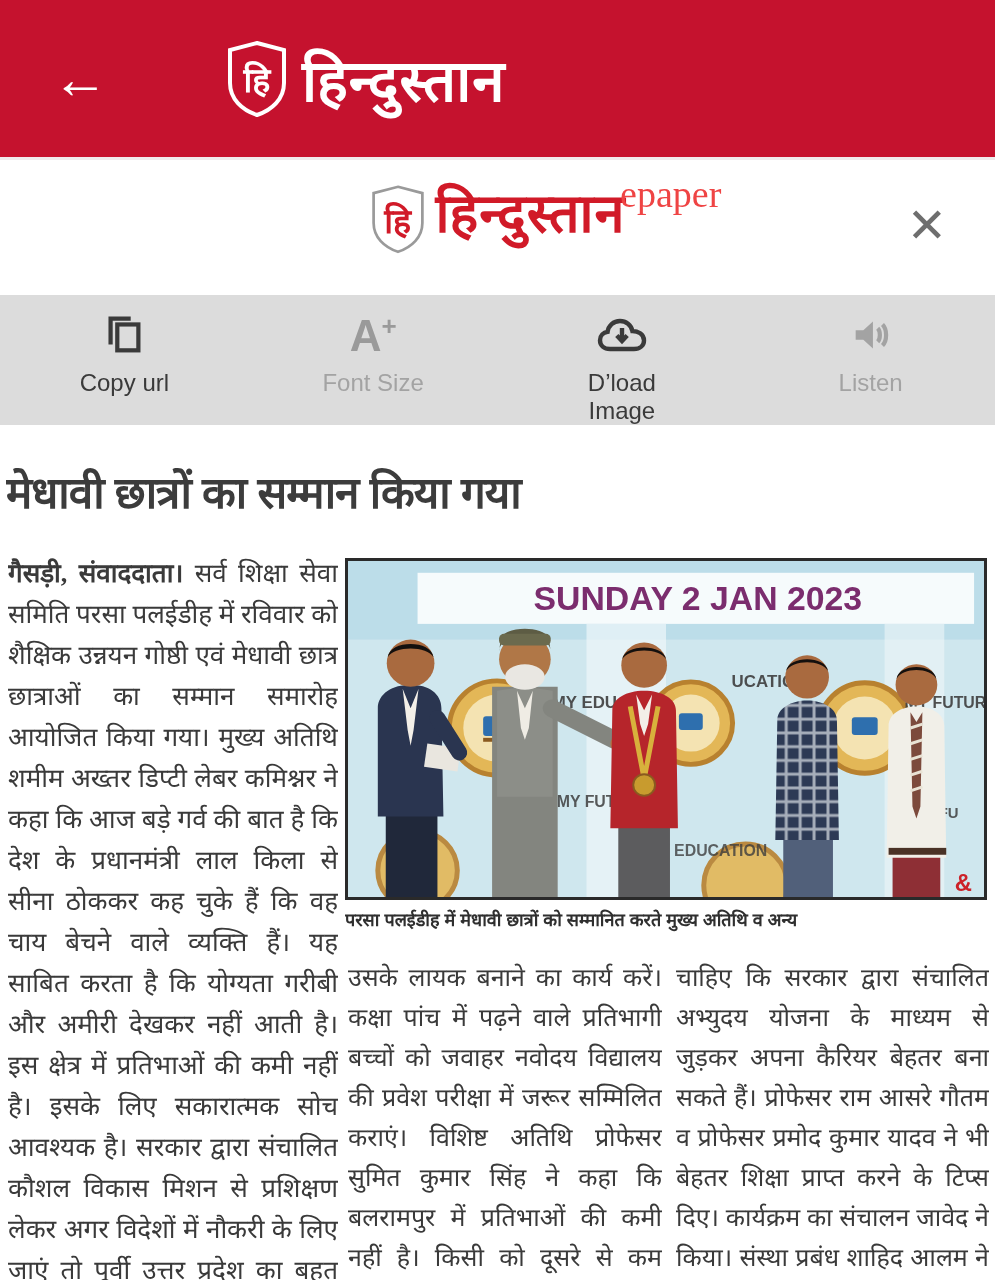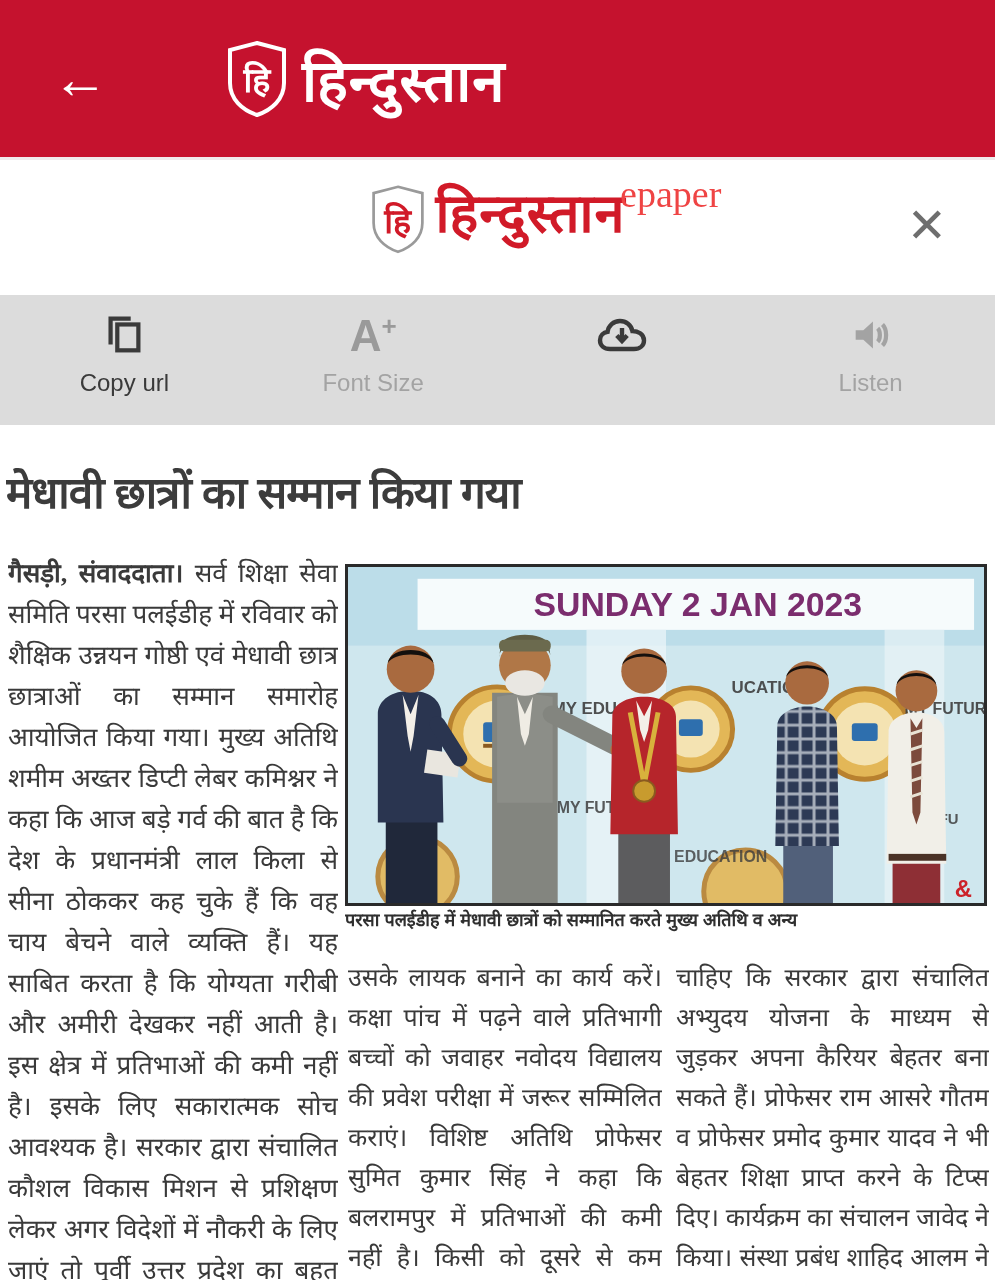--- a/index.html
+++ b/index.html
@@ -78,21 +78,21 @@
   }
   .bodycol {
     position:absolute; color:#3a3a3a; text-align:justify; overflow:hidden;
     font-family:"Liberation Serif","DejaVu Serif",serif;
   }
   .col1 { left:8px;  top:128px; width:330px; height:727px; font-size:26px; line-height:41px; }
   .col2 { left:348px; top:533px; width:314px; height:322px; font-size:25px; line-height:40px; }
   .col3 { left:676px; top:533px; width:313px; height:322px; font-size:25px; line-height:40px; }
   .dateline { font-weight:bold; }
   .photo-wrap {
-    position:absolute; left:345px; top:139px; width:642px; height:342px;
+    position:absolute; left:345px; top:133px; width:642px; height:342px;
     border:3px solid #2a2a2a; background:#c2410c;
   }
   .photo-wrap svg { width:100%; height:100%; display:block; }
   .caption {
     position:absolute; left:345px; top:482px; width:648px; height:44px;
     font-size:18px; color:#2f2f2f; font-weight:600; white-space:nowrap; overflow:hidden;
   }
   
   .ic-dark { stroke:#3a3a3a; fill:none; stroke-width:2.2; }
   .ic-dark-fill { fill:#3a3a3a; }
@@ -152,20 +152,21 @@
     <div class="tb-label">Font Size</div>
   </div>
 
   <div class="tb-item">
     <div class="tb-icon">
       <svg width="52" height="46" viewBox="0 0 26 22">
         <path d="M7 18 C4 18 2 16.2 2 13.6 C2 11.3 3.7 9.7 5.8 9.4 C6.2 6.3 8.7 4 12 4 C15 4 17.6 6 18.2 9 C20.9 9 24 10.5 24 13.7 C24 16.3 21.9 18 19 18 Z" class="ic-dark" stroke-width="1.9"></path>
         <path d="M13 7.5 V13.5 M10.4 11.2 L13 14 L15.6 11.2" class="ic-dark" stroke-width="1.9"></path>
       </svg>
     </div>
+    <div class="tb-label">D’load Image</div>
   </div>
 
 
 
   <div class="tb-item disabled">
     <div class="tb-icon">
       <svg width="46" height="46" viewBox="0 0 24 24">
         <path d="M4 9.5 H8 L13 5 V19 L8 14.5 H4 Z" class="ic-gray-fill"></path>
         <path d="M15.5 8.5 C17 10 17 14 15.5 15.5 M18 6.5 C20.5 9 20.5 15 18 17.5" class="ic-gray" stroke-width="1.9"></path>
       </svg>

